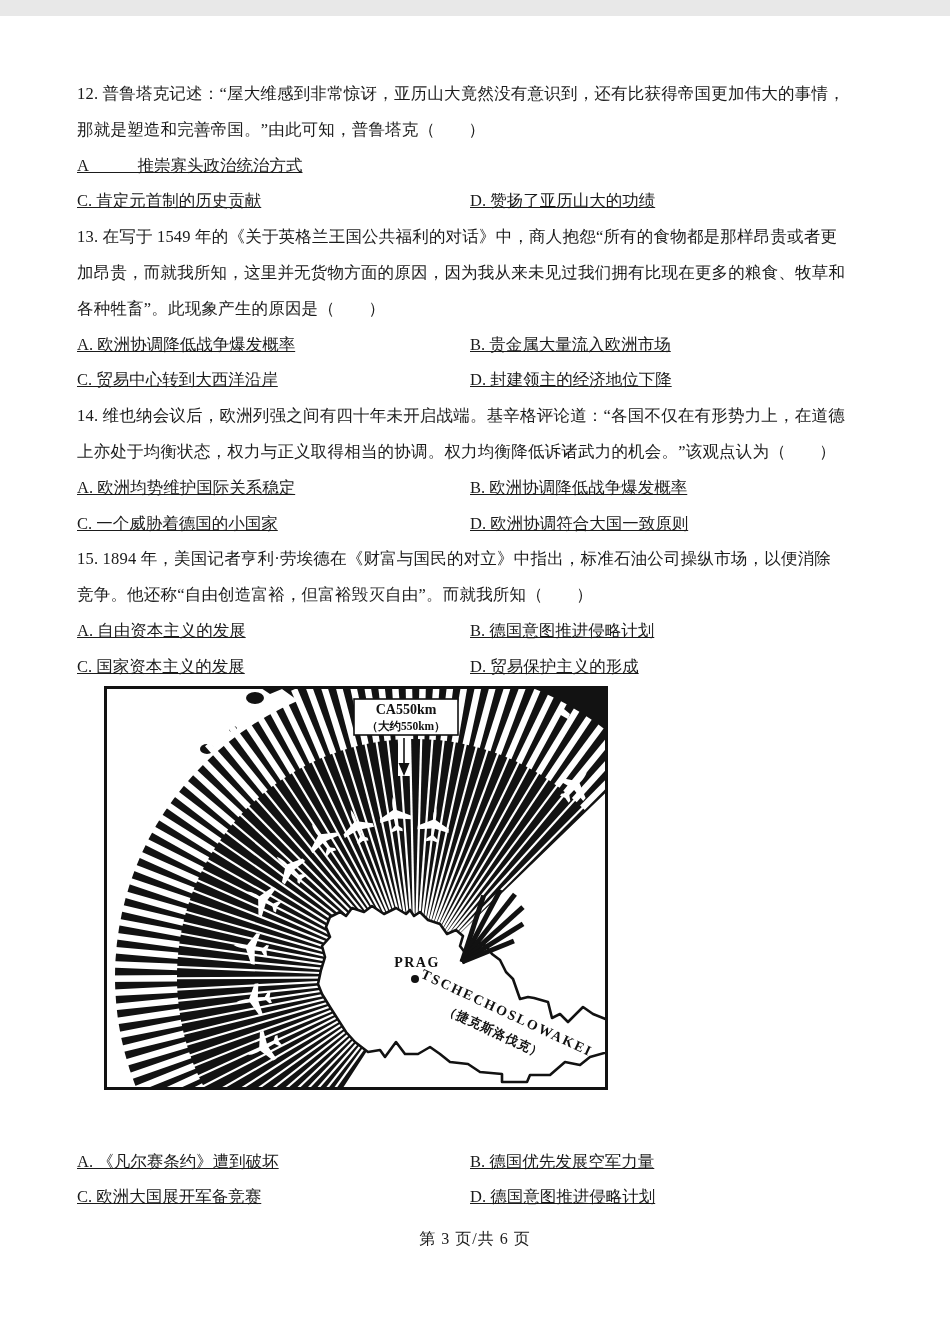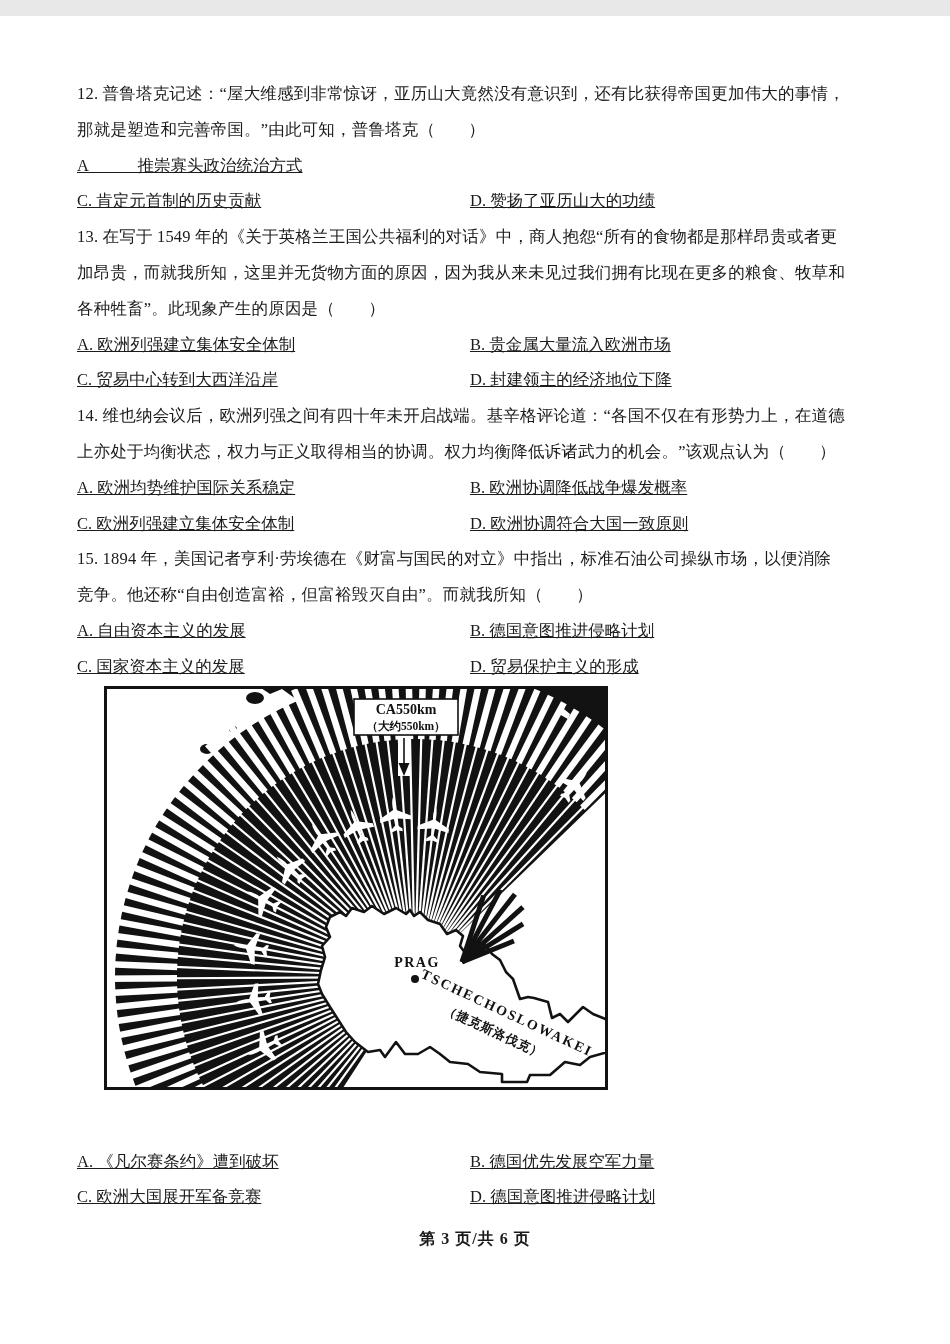--- a/index.html
+++ b/index.html
@@ -36,21 +36,20 @@
     width:504px;height:436px;
     line-height:0;
   }
   .figure-wrap svg{display:block;}
   .footer{
     text-align:center;
     font-size:16px;
     height:36px;line-height:36px;
     margin-top:6px;
     letter-spacing:1px;
-    font-weight:bold;
   }
   
   .fig-latin{font-family:"Liberation Serif","DejaVu Serif",serif;font-weight:bold;fill:#111;}
 </style>
 </head>
 <body>
 
 <div class="sheet">
   <div class="content">
 
@@ -64,38 +63,38 @@
         <span>C. 肯定元首制的历史贡献</span>
         <span>D. 赞扬了亚历山大的功绩</span>
       </div>
     </div>
 
     <div class="q">
       <div class="q-line">13. 在写于 1549 年的《关于英格兰王国公共福利的对话》中，商人抱怨“所有的食物都是那样昂贵或者更</div>
       <div class="q-line">加昂贵，而就我所知，这里并无货物方面的原因，因为我从来未见过我们拥有比现在更多的粮食、牧草和</div>
       <div class="q-line">各种牲畜”。此现象产生的原因是（　　）</div>
       <div class="opt-row">
-        <span>A. 欧洲列强建立集体安全体制</span>
+        <span>A. 欧洲协调降低战争爆发概率</span>
         <span>B. 贵金属大量流入欧洲市场</span>
       </div>
       <div class="opt-row">
         <span>C. 贸易中心转到大西洋沿岸</span>
         <span>D. 封建领主的经济地位下降</span>
       </div>
     </div>
 
     <div class="q">
       <div class="q-line">14. 维也纳会议后，欧洲列强之间有四十年未开启战端。基辛格评论道：“各国不仅在有形势力上，在道德</div>
       <div class="q-line">上亦处于均衡状态，权力与正义取得相当的协调。权力均衡降低诉诸武力的机会。”该观点认为（　　）</div>
       <div class="opt-row">
         <span>A. 欧洲均势维护国际关系稳定</span>
         <span>B. 欧洲协调降低战争爆发概率</span>
       </div>
       <div class="opt-row">
-        <span>C. 欧洲列强建立集体安全体制</span>
+        <span>C. 一个威胁着德国的小国家</span>
         <span>D. 欧洲协调符合大国一致原则</span>
       </div>
     </div>
 
     <div class="q">
       <div class="q-line">15. 1894 年，美国记者亨利·劳埃德在《财富与国民的对立》中指出，标准石油公司操纵市场，以便消除</div>
       <div class="q-line">竞争。他还称“自由创造富裕，但富裕毁灭自由”。而就我所知（　　）</div>
       <div class="opt-row">
         <span>A. 自由资本主义的发展</span>
         <span>B. 德国意图推进侵略计划</span>

